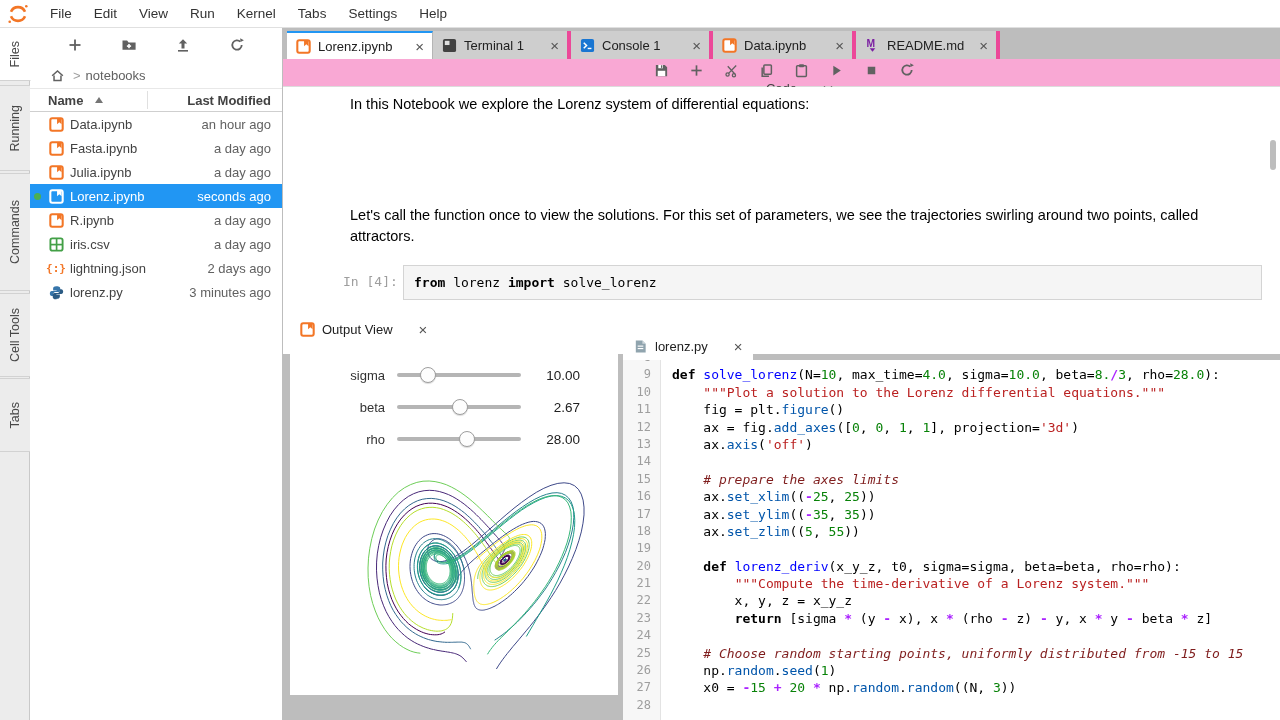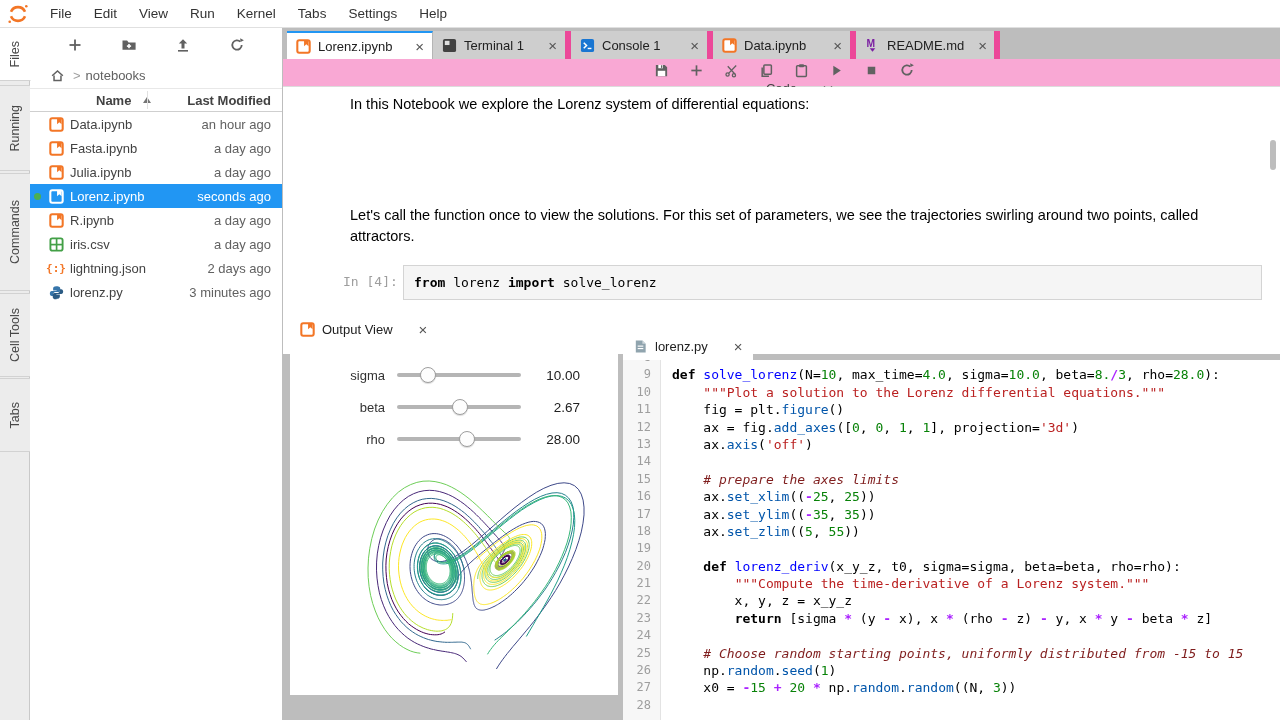--- a/index.html
+++ b/index.html
@@ -25,39 +25,39 @@
 
   
   #filebrowser { position:absolute; left:30px; top:28px; width:253px; height:692px; background:#fff;
     border-right:1px solid #bdbdbd; }
   #fb-toolbar { height:34px; display:flex; align-items:center; justify-content:space-around; padding:0 18px; }
   .fb-btn { width:22px; height:22px; display:flex; align-items:center; justify-content:center; cursor:pointer; }
   #breadcrumb { height:26px; display:flex; align-items:center; padding-left:16px; font-size:13px; color:#616161; }
   #breadcrumb .sep { margin:0 5px; color:#9e9e9e; }
   #fb-header { height:24px; border-top:1px solid #e8e8e8; border-bottom:1px solid #cfcfcf;
     display:flex; align-items:center; font-size:13px; font-weight:bold; color:#424242; position:relative; }
-  #fb-header .col-name { padding-left:18px; display:flex; align-items:center; gap:12px;margin-left:48px; }
+  #fb-header .col-name { padding-left:18px; display:flex; align-items:center; gap:12px; }
   #fb-header .col-div { position:absolute; left:117px; top:2px; bottom:2px; width:1px; background:#e0e0e0; }
   #fb-header .col-mod { position:absolute; right:11px; }
   .file-row { height:24px; display:flex; align-items:center; position:relative; font-size:13px; color:#424242; cursor:pointer; }
   .file-row .ficon { width:16px; height:16px; margin-left:18px; margin-right:6px; display:flex; align-items:center; justify-content:center; }
   .file-row .fmod { position:absolute; right:11px; color:#616161; }
   .file-row.selected { background:#2196f3; color:#fff; }
   .file-row.selected .fmod { color:#fff; }
   .run-dot { position:absolute; left:4px; top:9px; width:7px; height:7px; border-radius:50%; background:#4caf50; }
   .json-glyph { font-family:"DejaVu Sans Mono", monospace; font-weight:bold; font-size:11px; color:#f37626; }
 
   
   #dock { position:absolute; left:283px; top:28px; width:997px; height:692px; background:#bdbdbd; }
 
   
   #main-tabs { position:absolute; left:0; top:0; width:997px; height:31px; padding:3px 0 0 4px;
     display:flex; background:#bdbdbd; }
   .dtab { height:28px; display:flex; align-items:center; padding:0 8px 0 9px; font-size:13px; color:#212121;
-    background:#cecece; border-right:6px solid #ec4899; cursor:pointer; position:relative; }
+    background:#cecece; border-right:4px solid #ec4899; cursor:pointer; position:relative; }
   .dtab .ticon { width:15px; height:15px; margin-right:7px; display:flex; align-items:center; justify-content:center; }
   .dtab .tclose { margin-left:auto; padding-left:14px; color:#555; font-size:15px; line-height:1; cursor:pointer; }
   .dtab.active { background:#fff; border-top:2px solid #2196f3; border-right:1px solid #b5b5b5; }
 
   
   #nb-toolbar { position:absolute; left:0; top:31px; width:997px; height:28px; background:#f9a8d4;
     border-bottom:1px solid #dcdcdc; display:flex; align-items:center; padding-left:14px;flex-direction:column; }
   .tb-btn { width:26px; height:22px; margin-right:9px; display:flex; align-items:center; justify-content:center;
     color:#616161; cursor:pointer; font-size:14px; }
   #celltype { margin-left:22px; font-size:13px; color:#424242; display:flex; align-items:center; gap:26px; cursor:pointer; }

